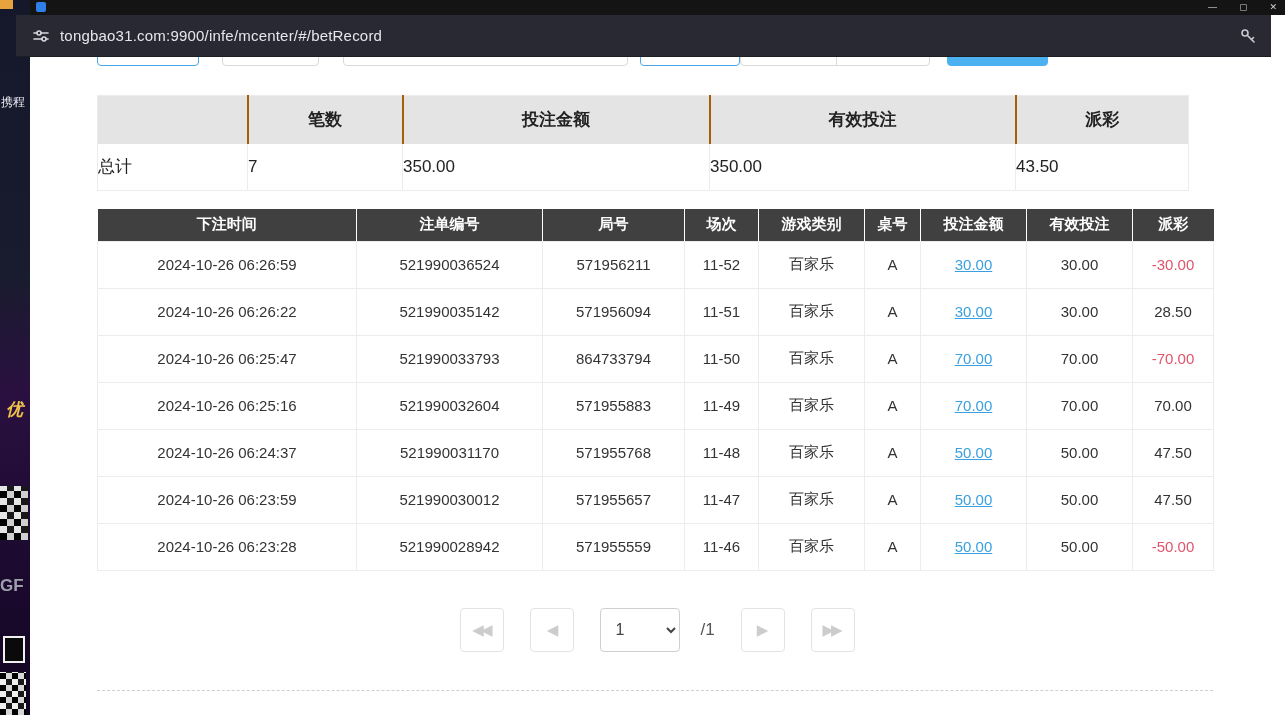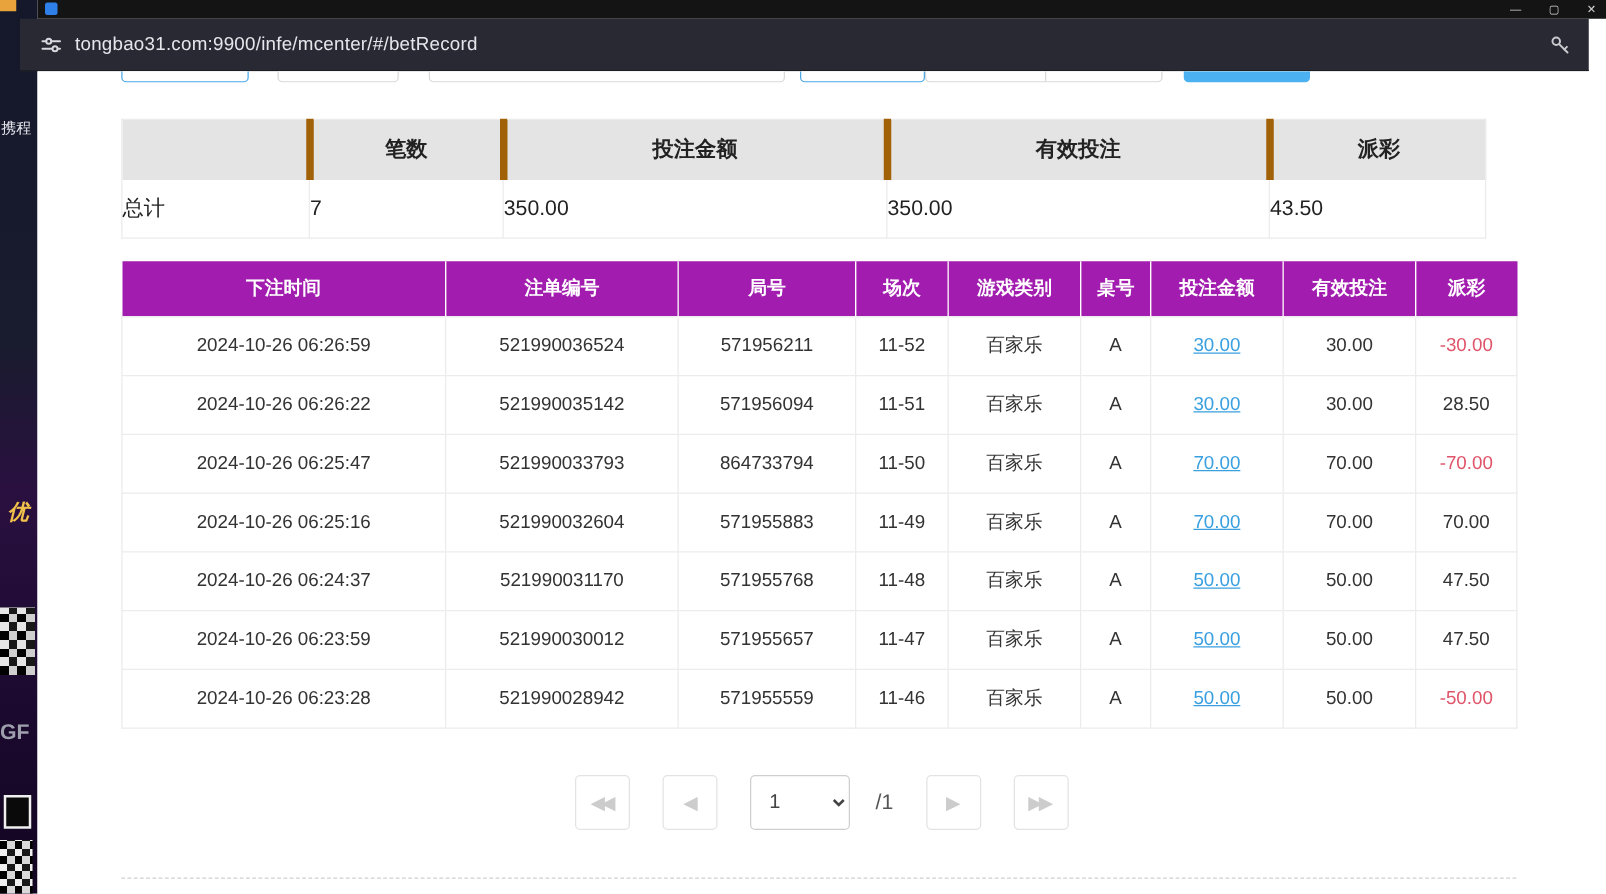--- a/index.html
+++ b/index.html
@@ -44,29 +44,29 @@
   .toolbar-strip { position:relative; height:9px; overflow:hidden; }
   .toolbar-strip .frag { position:absolute; top:-27px; height:36px; background:#fff;
     border:1px solid #d9d9d9; border-radius:4px; }
   .frag.blue-outline { border-color:#4aa8e8; }
   .frag.solid-blue { background:#4cb1f1; border-color:#4cb1f1; }
   .frag.split::after { content:""; position:absolute; top:0; bottom:0; left:95px; width:1px; background:#d9d9d9; }
 
   
   .summary-table { margin:29px 0 0 67px; width:1091px; border-collapse:collapse; table-layout:fixed;
     font-size:17px; color:#222; }
-  .summary-table th { background:#e4e4e4; height:48px; font-weight:bold; border-right:6px solid #a16207; }
+  .summary-table th { background:#e4e4e4; height:48px; font-weight:bold; border-right:2px solid #a16207; }
   .summary-table th:last-child { border-right:none; }
   .summary-table td { background:#fff; height:47px; border:1px solid #ececec; border-top:none; }
   .summary-table { border:1px solid #ececec; }
 
   
   .bet-table { margin:18px 0 0 67px; width:1116px; border-collapse:collapse; table-layout:fixed;
     font-size:15px; color:#333; }
-  .bet-table th { background:#a21caf; color:#fff; font-weight:bold; height:44px; border-right:1px solid #fff; }
+  .bet-table th { background:#404040; color:#fff; font-weight:bold; height:32px; border-right:1px solid #fff; }
   .bet-table th:last-child { border-right:none; }
   .bet-table td { height:47px; text-align:center; background:#fff; border:1px solid #ececec; }
   .bet-table td.neg { color:#e0556a;text-align:center; }
   .amt-link { color:#3aa0e0; text-decoration:underline; cursor:pointer; }
 
   
   .pagination { margin-top:37px; display:flex; justify-content:center; align-items:center; gap:26px; }
   .pg-btn { width:44px; height:44px; border:1px solid #e3e3e3; border-radius:4px; background:#fff;
     display:flex; align-items:center; justify-content:center; color:#ccc; font-size:15px;
     letter-spacing:-3px; cursor:pointer; padding-right:3px; }

